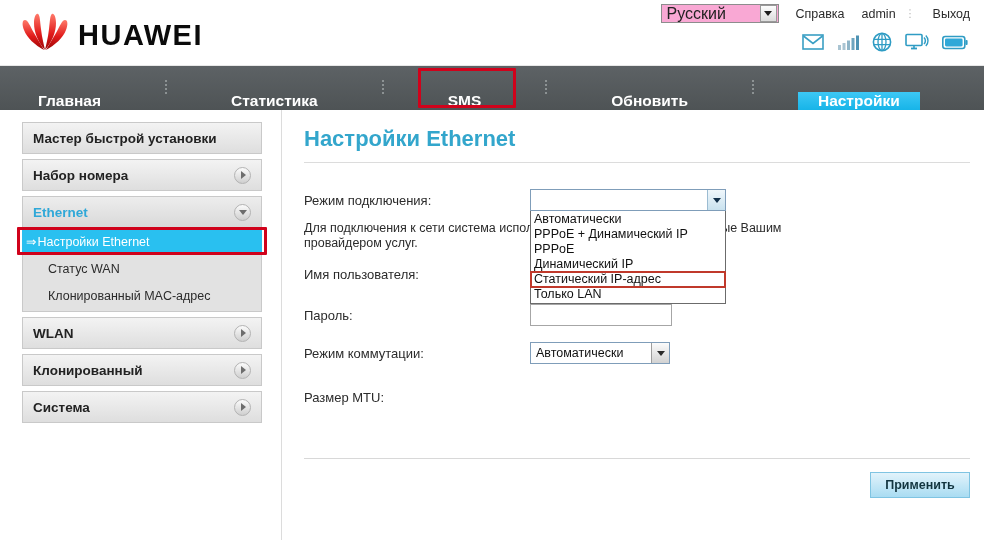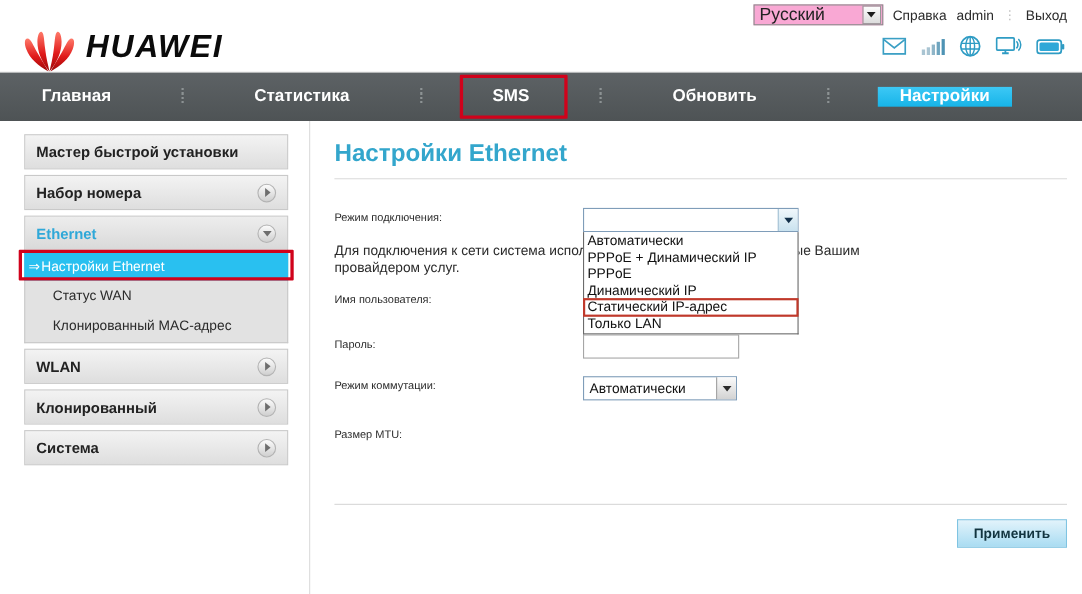--- a/index.html
+++ b/index.html
@@ -19,22 +19,22 @@
 
   
   .header {
     position: relative;
     height: 66px;
     background: #ffffff;
     border-bottom: 1px solid #e8e8e8;
   }
   .logo-wrap {
     position: absolute;
-    left: 22px; top: 27px;
-    display: flex; align-items: flex-start; font-style: italic;
+    left: 22px; top: 12px;
+    display: flex; align-items: flex-end;
   }
   .logo-mark { width: 46px; height: 40px; display: block; }
   .logo-text {
     margin-left: 10px;
     font-size: 29px;
     font-weight: bold;
     letter-spacing: 1.5px;
     color: #0b0b0b;
     font-family: "Liberation Sans", sans-serif;
   }
@@ -73,38 +73,39 @@
     content: "";
     border-left: 4px solid transparent;
     border-right: 4px solid transparent;
     border-top: 5px solid #1d1d1d;
   }
   .hdr-link {
     color: #2b2b2b;
     text-decoration: none;
     font-size: 12.5px;
     cursor: pointer;
+    margin-left: 8px;
   }
   .hdr-dot {
     color: #bbb; font-size: 11px;
   }
 
   .status-icons {
     position: absolute;
     right: 16px; top: 32px;
     display: flex; align-items: center; gap: 13px;
   }
   .status-icons svg { display: block; }
 
   
   .navbar {
     height: 44px;
     background: linear-gradient(#5d6265, #4e5355);
     display: flex;
-    align-items: center;
+    align-items: flex-end;
     padding-left: 18px;
     position: relative;
     gap: 44px;
   }
   .nav-item {
     display: flex; align-items: center;
     padding: 0 20px;
     color: #ffffff;
     font-size: 15.5px;
     font-weight: bold;
@@ -227,21 +228,21 @@
 
   .form-row {
     display: flex;
     align-items: flex-start;
     margin-bottom: 17px;
     position: relative;
   }
   .form-label {
     width: 226px;
     flex: none;
-    font-size: 10px;
+    font-size: 13px;
     color: #2b2b2b;
     padding-top: 4px;
   }
   .form-field { position: relative; }
 
   .txt-input {
     width: 142px; height: 22px;
     border: 1px solid #a6a6a6;
     background: #ffffff;
   }

